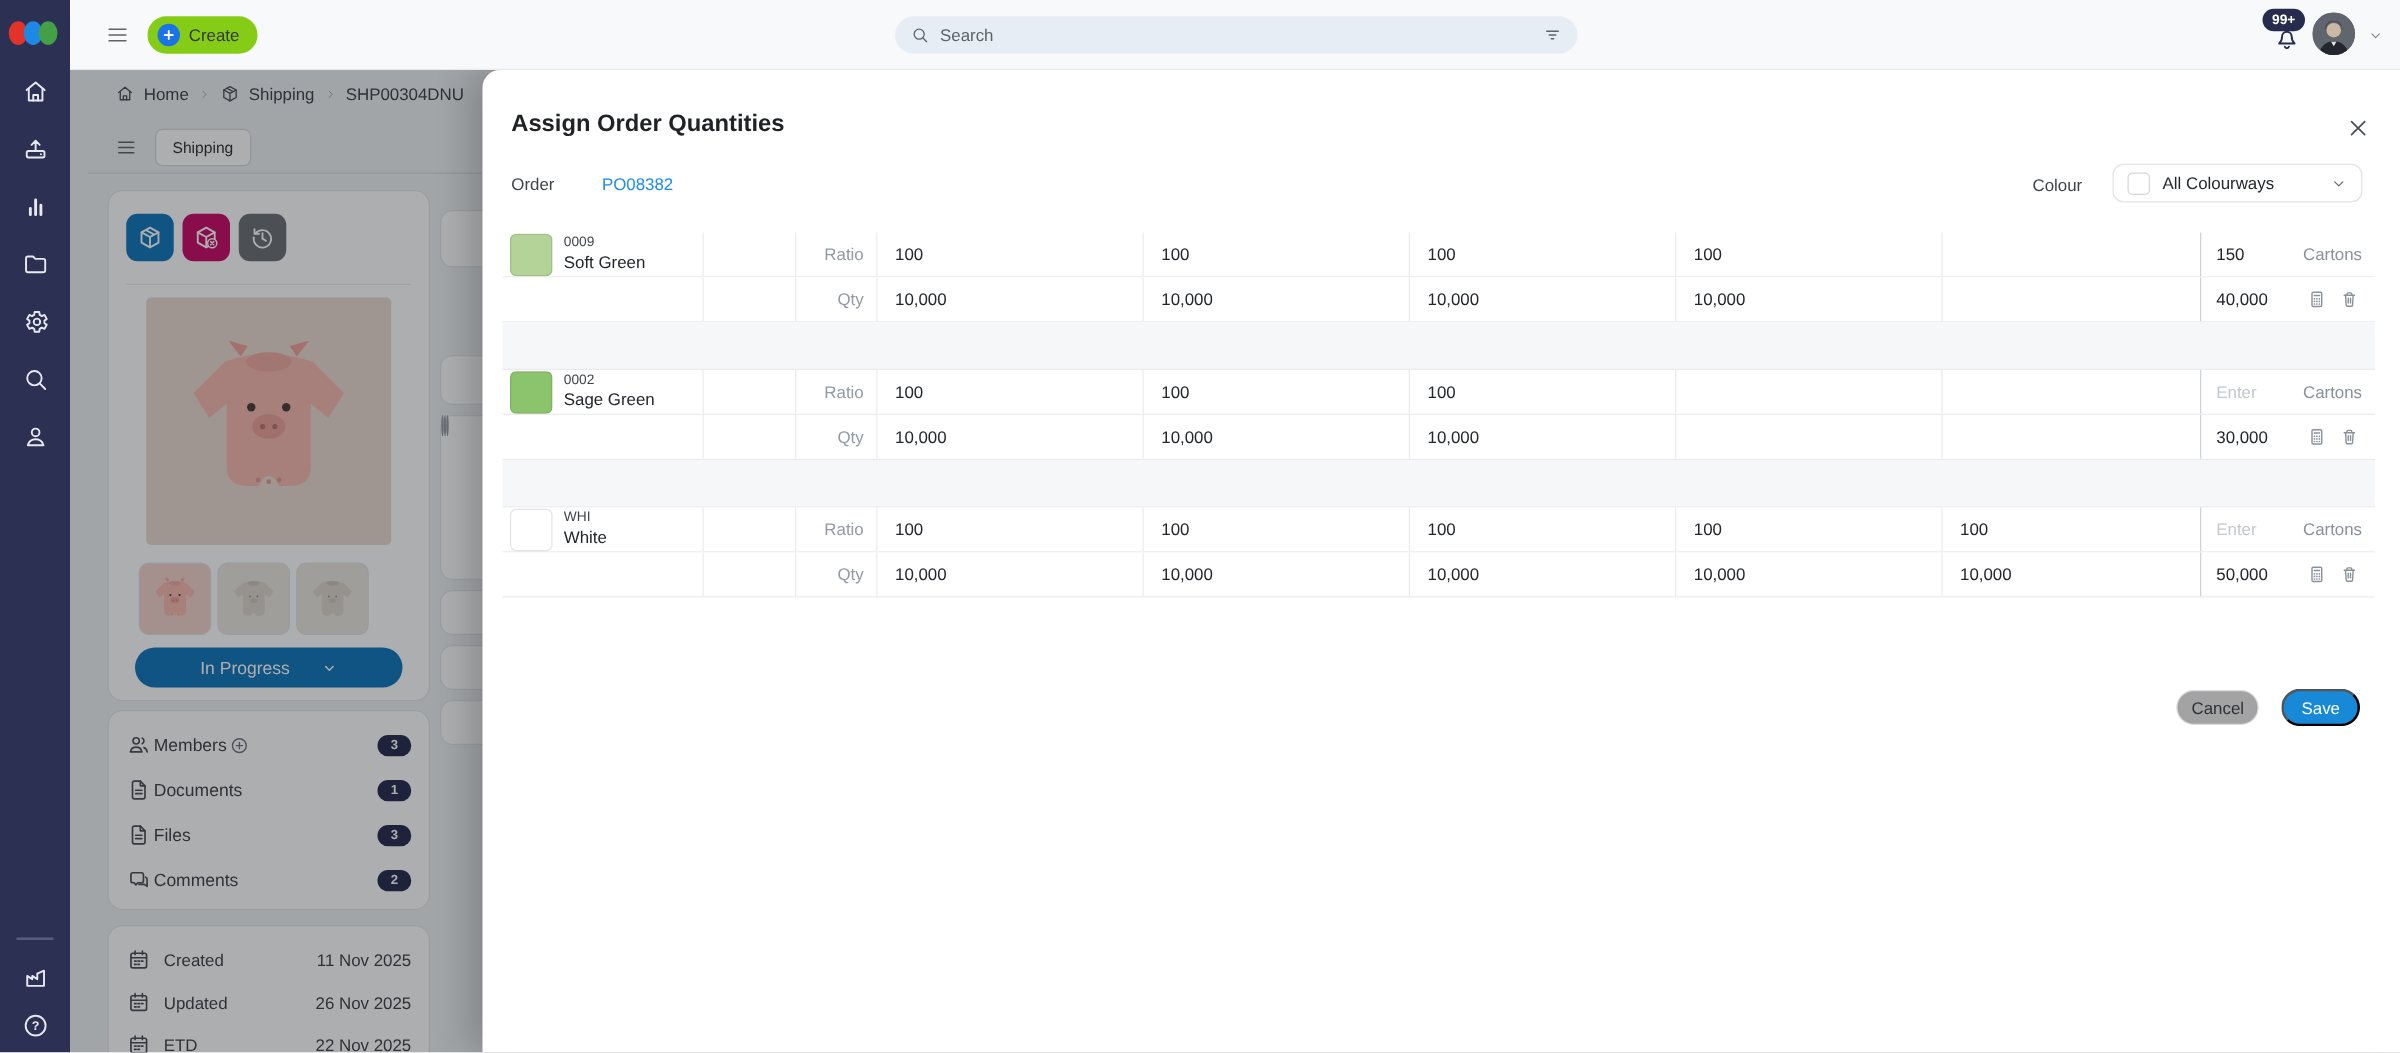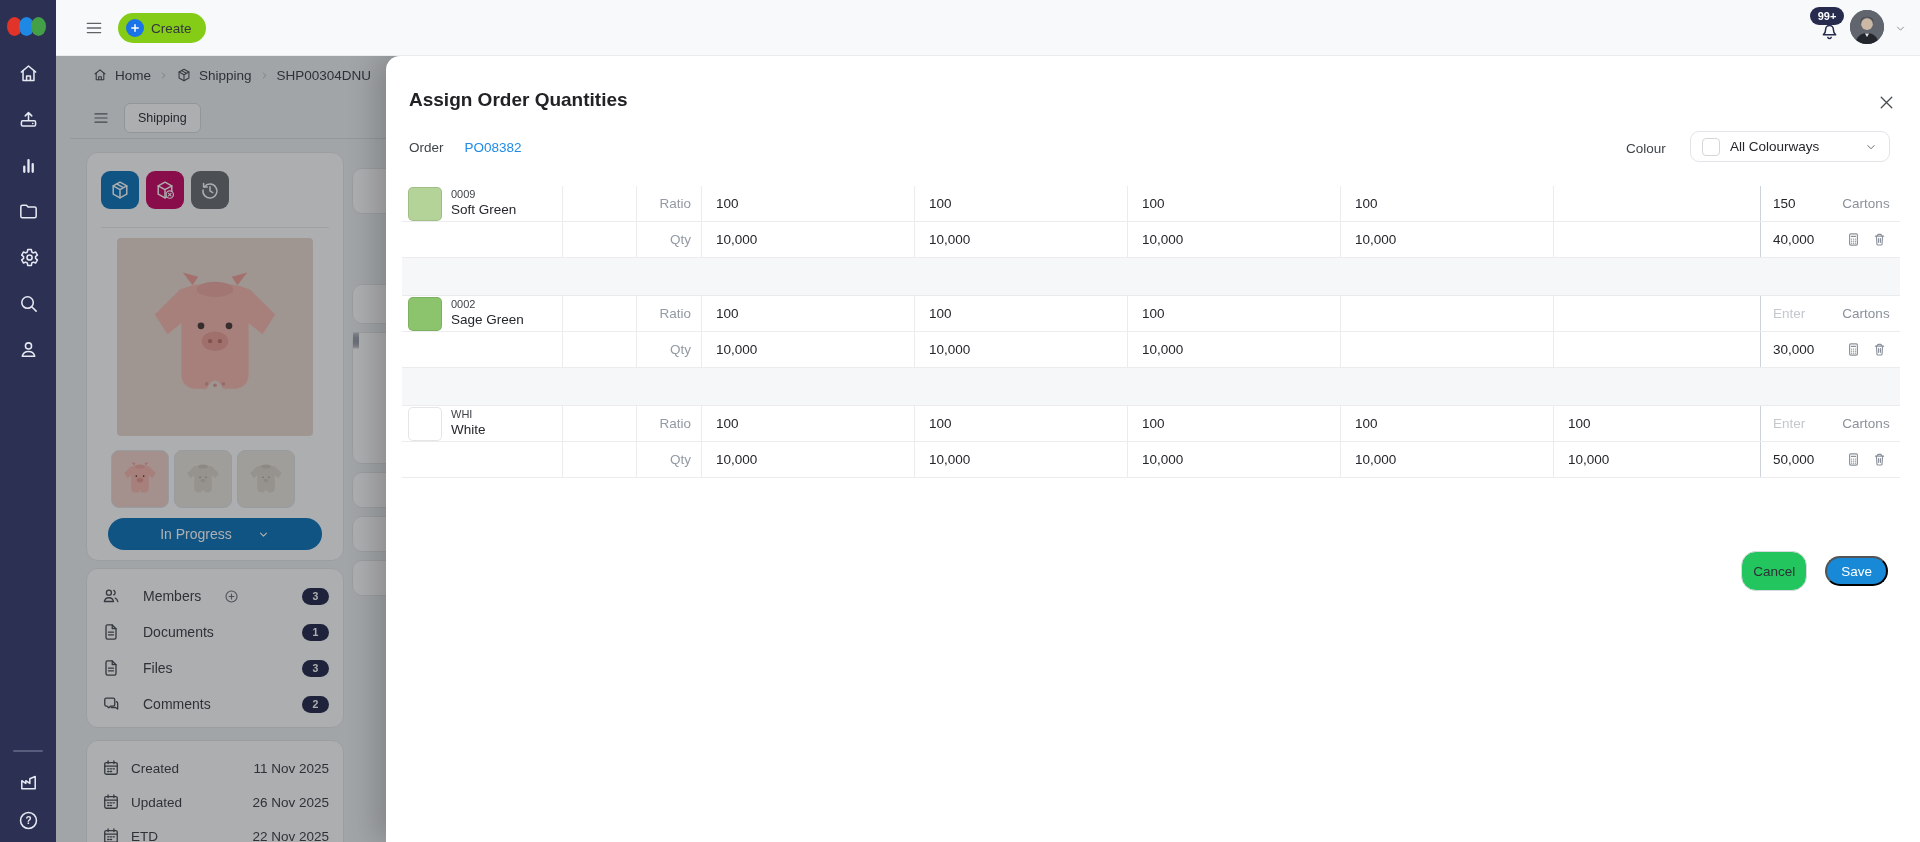--- a/index.html
+++ b/index.html
@@ -50,36 +50,36 @@
 .tbtn{width:38px;height:38px;border-radius:9px;color:#fff;cursor:pointer;padding:8px}
 .bblue{background:#1177bd}.bmag{background:#c90b65}.bgray{background:#6d7175}
 .tdivider{height:1px;background:#ececee;margin:18px 0 10px}
 .pimg-main{width:196px;height:198px;margin:0 auto;background:#ead9d0;border-radius:4px;padding:14px}
 .thumbs{display:flex;gap:5px;margin-top:14px;padding-left:10px}
 .thumb{width:58px;height:58px;border-radius:8px;border:1px solid #e0e3e6;overflow:hidden;cursor:pointer;padding:6px}
 .t-pink{background:#f1d3cb}.t-grey{background:#ece7e0}
 .status-btn{margin:10px auto 0;width:214px;height:32px;background:#1177bd;border-radius:16px;color:#fff;display:flex;align-items:center;justify-content:center;gap:25px;font-size:14px;cursor:pointer}
 .schev{width:13px;height:13px}
 #card2{left:30px;top:512px;width:258px;height:160px;padding:9px 14px}
-.prow{height:36px;display:flex;align-items:center;gap:22px;font-size:14px;color:#3f4449;cursor:pointer}
+.prow{height:36px;display:flex;align-items:center;gap:2px;font-size:14px;color:#3f4449;cursor:pointer}
 .cicon{width:20px;height:20px;color:#4a4f55;flex:none}
 .plus-o{width:17px;height:17px;color:#707680}
 .badge{margin-left:auto;background:#272c4e;color:#fff;font-size:10.5px;font-weight:700;height:17px;min-width:27px;border-radius:9px;display:flex;align-items:center;justify-content:center;padding:0 6px}
 #card3{left:30px;top:684px;width:258px;height:158px;padding:10px 14px}
 .drow{height:34px;display:flex;align-items:center;gap:10px;font-size:13.5px;color:#3f4449}
 .dlab{}
 .dval{margin-left:auto}
 .stub{position:absolute;left:296px;width:44px;background:#fff;border:1px solid #e4e6e9;border-radius:10px}
 .stub-circ{width:17px;height:17px;border:1.5px solid #9aa0a8;border-radius:50%;margin:14px auto 0}
 
 
 .modal{position:absolute;left:386px;top:56px;width:1534px;height:786px;background:#fff;border-top-left-radius:14px;box-shadow:-10px 0 30px rgba(0,0,0,.2);z-index:10}
 .x{position:absolute;left:1490px;top:36px;width:21px;height:21px;color:#4a4f55;cursor:pointer}
 .mtitle{position:absolute;left:23px;top:33px;font-size:19px;font-weight:600;color:#202226}
-.orow{position:absolute;left:23px;top:84px;display:flex;gap:21px;align-items:center}
+.orow{position:absolute;left:23px;top:84px;display:flex;gap:38px;align-items:center}
 .olab{color:#3f4449}
 .olink{color:#1e8be8;cursor:pointer}
 .clab{position:absolute;left:1240px;top:85px;color:#3f4449}
 .dd{position:absolute;left:1304px;top:75px;width:200px;height:31px;border:1px solid #e2e4e8;border-radius:9px;background:#fff;display:flex;align-items:center;gap:10px;padding:0 11px;cursor:pointer}
 .dd-sw{width:18px;height:18px;border:1px solid #d4d7da;border-radius:4px;background:#fff;flex:none}
 .dd-chev{margin-left:auto;width:14px;height:14px;color:#5f6368}
 
 .tbl{position:absolute;left:16px;top:130px;width:1498px}
 .trow{display:flex;align-items:stretch;height:36px;border-bottom:1px solid #ececef;background:#fff}
 .thead{height:38px;border-bottom:1px solid #e2e5e9}
@@ -98,21 +98,21 @@
 .band{height:38px;background:#f6f7f9;border-bottom:1px solid #e9ebee}
 .pthumb{width:26px;height:26px;border-radius:4px;background:#e9d8ce;overflow:hidden;flex:none;padding:2px}
 .pmeta{display:flex;flex-direction:column;justify-content:center;overflow:hidden}
 .pcode{font-size:10px;color:#2a8fe8;line-height:1.2;cursor:pointer}
 .pname{font-size:13.5px;font-weight:600;line-height:1.2;white-space:nowrap}
 .gcode{font-size:11px;color:#3f4449;line-height:1.2}
 .gname{font-size:13.5px;line-height:1.25;white-space:nowrap}
 .swatch{width:34px;height:34px;border-radius:5px;border:1px solid rgba(0,0,0,.1);flex:none}
 .aic{width:17px;height:17px;color:#8a919b;cursor:pointer}
 .mfoot{position:absolute;right:32px;top:495px;display:flex;gap:18px;align-items:center}
-.btn-cancel{height:40px;padding:0 11px;border:1px solid #d7dade;border-radius:15px;background:#22c55e;color:#2d3136;display:flex;align-items:center;cursor:pointer;font-size:13.5px}
+.btn-cancel{height:28px;padding:0 11px;border:1px solid #d7dade;border-radius:15px;background:#a3a3a3;color:#2d3136;display:flex;align-items:center;cursor:pointer;font-size:13.5px}
 .btn-save{height:30px;padding:0 14px;border-radius:15px;background:#1789d6;color:#fff;display:flex;align-items:center;cursor:pointer;font-size:13.5px}
 </style>
 </head>
 <body>
 
 <svg width="0" height="0" style="position:absolute">
   <defs>
     <g id="i-menu">
         <path d="M4 6.5h16M4 12h16M4 17.5h16"></path>
       </g>
@@ -313,20 +313,33 @@
       </svg>
     </span>
   <div class="create">
     <span class="cplus">
         <svg class="ic" viewBox="0 0 24 24" style="stroke-width:3">
           <use href="#i-plus"></use>
         </svg>
       </span>
     <span class="clabel">Create</span>
   </div>
+  <div class="searchbar">
+    <span class="sbic">
+        <svg class="ic" viewBox="0 0 24 24">
+          <use href="#i-search"></use>
+        </svg>
+      </span>
+    <input class="search-in" placeholder="Search" style="">
+    <span class="sbic">
+        <svg class="ic" viewBox="0 0 24 24">
+          <use href="#i-filter"></use>
+        </svg>
+      </span>
+  </div>
   <div class="bellwrap">
     <span class="bell">
         <svg class="ic" viewBox="0 0 24 24">
           <use href="#i-bell"></use>
         </svg>
       </span>
     <span class="nbadge">99+</span>
   </div>
   <div class="avatar"><svg viewBox="0 0 24 24" width="100%" height="100%">
         <use href="#avatar-img"></use>

